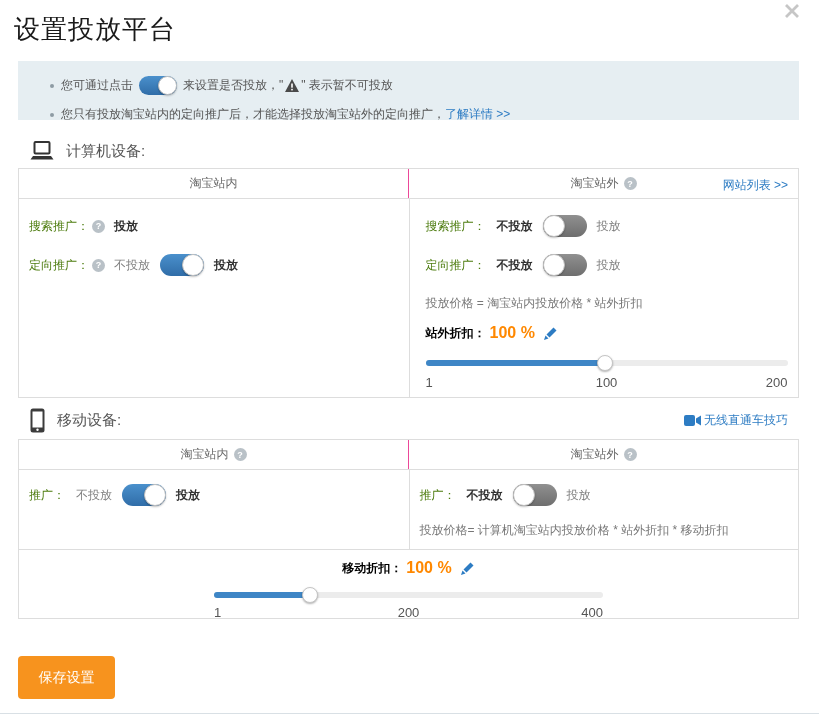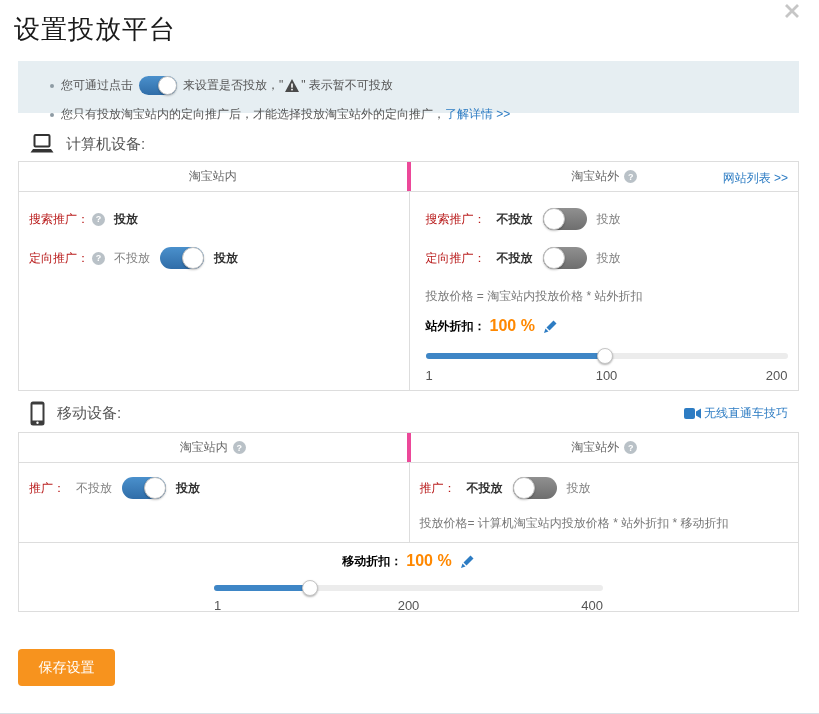--- a/index.html
+++ b/index.html
@@ -1,20 +1,20 @@
 <!DOCTYPE html>
 <html><head>
 <meta charset="utf-8">
 <style>
 * { margin:0; padding:0; box-sizing:border-box; }
 body { width:819px; height:714px; background:#fff; font-family:"Liberation Sans","DejaVu Sans",sans-serif; font-size:12px; color:#555; overflow:hidden; }
 .page { position:relative; width:819px; height:714px; border-bottom:1px solid #d9e0e5; overflow:hidden; }
 .close { position:absolute; top:3px; right:19px; cursor:pointer; }
 .title { margin:13px 0 0 14px; font-size:26px; font-weight:400; color:#1a1a1a; line-height:32px; letter-spacing:1px; }
-.notice { margin:16px 0 0 18px; width:781px; height:52px; background:#e6eef2; padding:15px 0 0 32px; }
+.notice { margin:16px 0 0 18px; width:781px; height:59px; background:#e6eef2; padding:15px 0 0 32px; }
 .n-line { display:flex; align-items:center; height:19px; margin-bottom:10px; color:#555; }
 .n-line .bullet { width:4px; height:4px; border-radius:50%; background:#8e9ba4; margin-right:7px; flex:none; }
 .toggle { position:relative; display:inline-block; border-radius:20px; flex:none; }
 .toggle .knob { position:absolute; top:0; background:#fff; border:1px solid #c0c0c0; border-radius:50%; box-shadow:0 1px 2px rgba(0,0,0,.25); }
 .toggle.on { background:linear-gradient(180deg,#4a90cc,#306da8); }
 .toggle.off { background:linear-gradient(180deg,#909090,#6e6e6e); }
 .toggle.sm { width:38px; height:19px; margin:0 6px; }
 .toggle.sm .knob { width:19px; height:19px; }
 .toggle.md { width:44px; height:22px; margin:0 8px; }
 .toggle.md .knob { width:22px; height:22px; }
@@ -26,32 +26,32 @@
 .section-head.comp { margin-top:18px; height:26px; }
 .section-head.mob { margin-top:8px; height:28px; }
 .section-head .s-label { font-size:15px; color:#555; margin-left:12px; }
 .tips-link { position:absolute; right:13px; top:6px; display:flex; align-items:center; font-size:12px; }
 .tips-link svg { margin-right:3px; }
 .tbl { margin-left:18px; width:781px; border:1px solid #ddd; }
 .tbl.comp { margin-top:4px; }
 .tbl.mob { margin-top:5px; }
 .thead { display:flex; height:30px; border-bottom:1px solid #ddd; }
 .th { flex:1; display:flex; align-items:center; justify-content:center; color:#666; position:relative; }
-.th + .th { border-left:4px solid #ec4899; }
+.th + .th { border-left:1px solid #ec4899; }
 .th .corner-link { position:absolute; right:10px; top:8px; }
 .tbody { display:flex; }
 .tbl.comp .tbody { height:198px; }
 .tbl.mob .tbody { height:79px; }
 .td { width:50%; }
 .td + .td { border-left:1px solid #ddd; }
 .tbl.comp .td { padding:15px 0 0 10px; }
 .tbl.comp .td.r { padding-left:16px; }
 .tbl.mob .td { padding:13px 0 0 10px; }
 .row { display:flex; align-items:center; height:24px; margin-bottom:15px; }
-.row .lab { color:#b91c1c; }
+.row .lab { color:#4d7c0f; }
 .row .lab.gap { margin-right:9px; }
 .q { display:inline-flex; align-items:center; justify-content:center; width:13px; height:13px; border-radius:50%; background:#b9c1c7; color:#fff; font-size:9px; font-weight:bold; margin:0 7px 0 3px; flex:none; }
 .th .q { margin:0 0 0 5px; }
 .inactive { color:#808080; margin:0 2px; }
 .active { color:#333; font-weight:bold; margin:0 2px; }
 .formula { margin-top:18px; color:#777; height:16px; line-height:16px; }
 .tbl.mob .formula { margin-top:12px; }
 .discount { display:flex; align-items:center; height:24px; margin-top:10px; }
 .discount .d-label { color:#000000; font-weight:bold; }
 .discount .d-value { color:#ff8800; font-size:16px; font-weight:bold; margin:0 8px 0 4px; }
@@ -60,21 +60,21 @@
 .slider .fill { position:absolute; left:0; top:5px; height:6px; width:var(--p); background:#3e86c6; border-radius:3px 0 0 3px; }
 .slider .knob { position:absolute; top:0; left:var(--p); margin-left:-8px; width:16px; height:16px; background:#fff; border:1px solid #c5c5c5; border-radius:50%; box-shadow:0 1px 2px rgba(0,0,0,.3); }
 .slabels { position:relative; width:362px; height:14px; margin-top:4px; color:#555; font-size:13px; }
 .slabels .l { position:absolute; left:0; }
 .slabels .c { position:absolute; left:50%; transform:translateX(-50%); }
 .slabels .r { position:absolute; right:0; }
 .tfoot { border-top:1px solid #ddd; height:69px; padding-top:5px; }
 .tfoot .discount { justify-content:center; margin-top:0; height:26px; }
 .tfoot .slider { width:389px; margin:6px auto 0; }
 .tfoot .slabels { width:389px; margin:2px auto 0; }
-.save-btn { display:block; margin:37px 0 0 18px; width:97px; height:37px; background:#f7931e; border:none; border-radius:4px; color:#fff; font-size:14px; font-family:inherit; cursor:pointer; }
+.save-btn { display:block; margin:37px 0 0 18px; width:97px; height:43px; background:#f7931e; border:none; border-radius:4px; color:#fff; font-size:14px; font-family:inherit; cursor:pointer; }
 </style>
 </head>
 <body>
 
 <div class="page">
   <svg class="close" width="16" height="16" viewBox="0 0 16 16">
       <path d="M2 2 L14 14 M14 2 L2 14" stroke="#c6c6c6" stroke-width="2.8" fill="none"></path>
     </svg>
   <h1 class="title">设置投放平台</h1>
 

